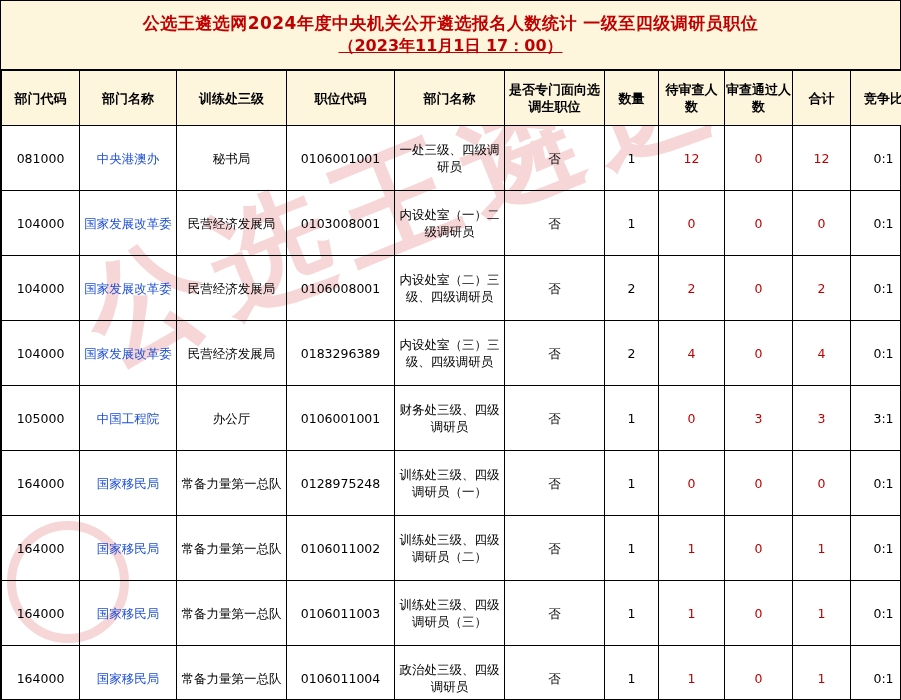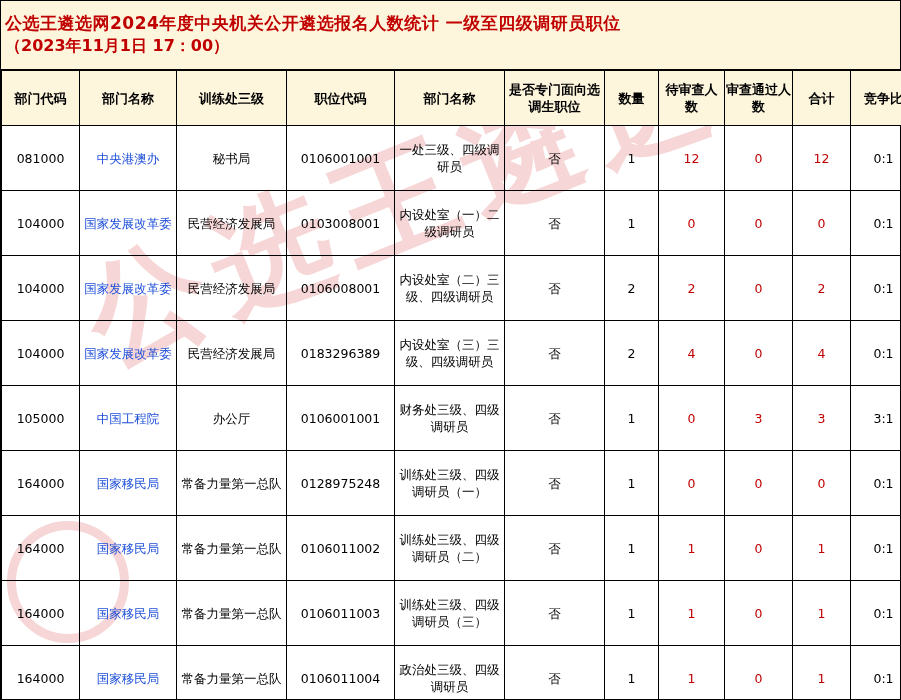--- a/index.html
+++ b/index.html
@@ -51,39 +51,40 @@
     top: 520px;
     width: 104px;
     height: 104px;
     border: 9px solid rgba(226, 120, 120, 0.30);
     border-radius: 50%;
   }
   
   .title-bar {
     background: #fdf5dc;
     border-bottom: 1px solid #000;
-    text-align: left;
+    text-align: center;
     padding: 10px 4px 12px 4px;
     position: relative;
     z-index: 10;
   }
   .title-line1 {
     color: #c00000;
     font-size: 17px;
     font-weight: bold;
     letter-spacing: 0.5px;
     line-height: 24px;
     font-family: "DejaVu Sans", sans-serif;
   }
   .title-line2 {
     color: #c00000;
     font-size: 16px;
     font-weight: bold;
     line-height: 22px;
     font-family: "DejaVu Sans", sans-serif;
+    text-decoration: underline;
   }
   table {
     border-collapse: collapse;
     width: 899px;
     table-layout: fixed;
     position: relative;
     z-index: 10;
   }
   th, td {
     border: 1px solid #000;

